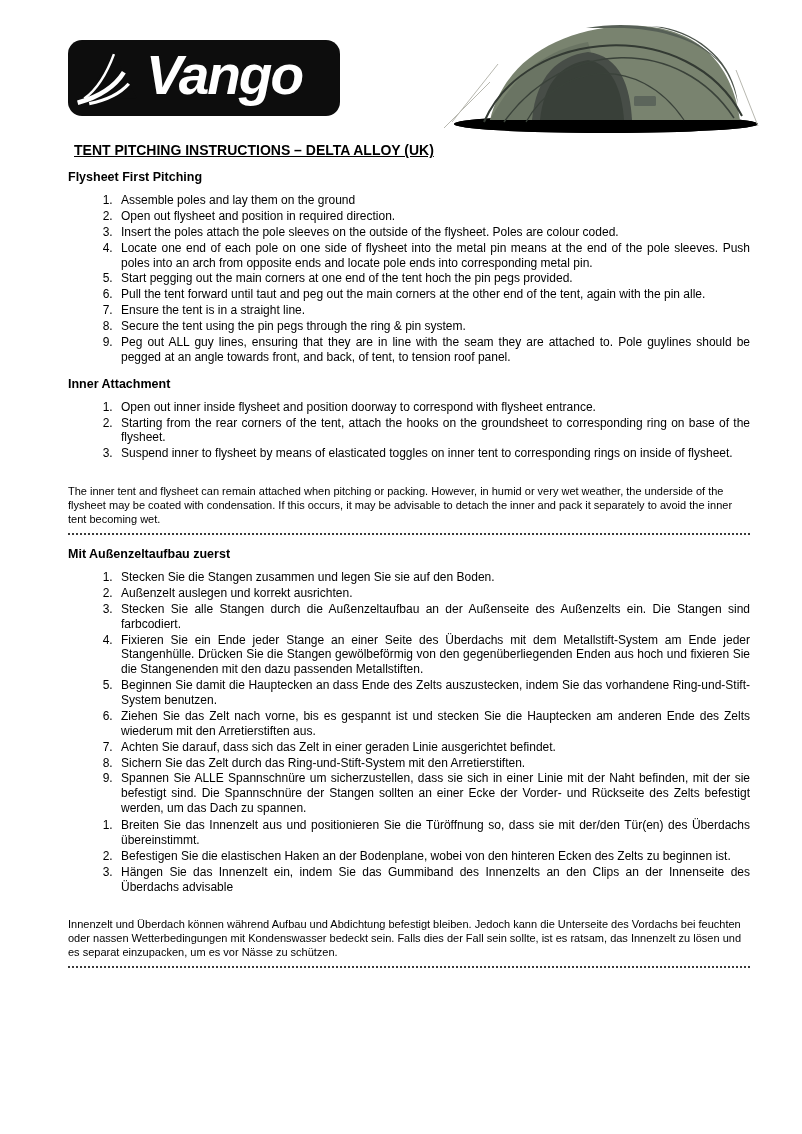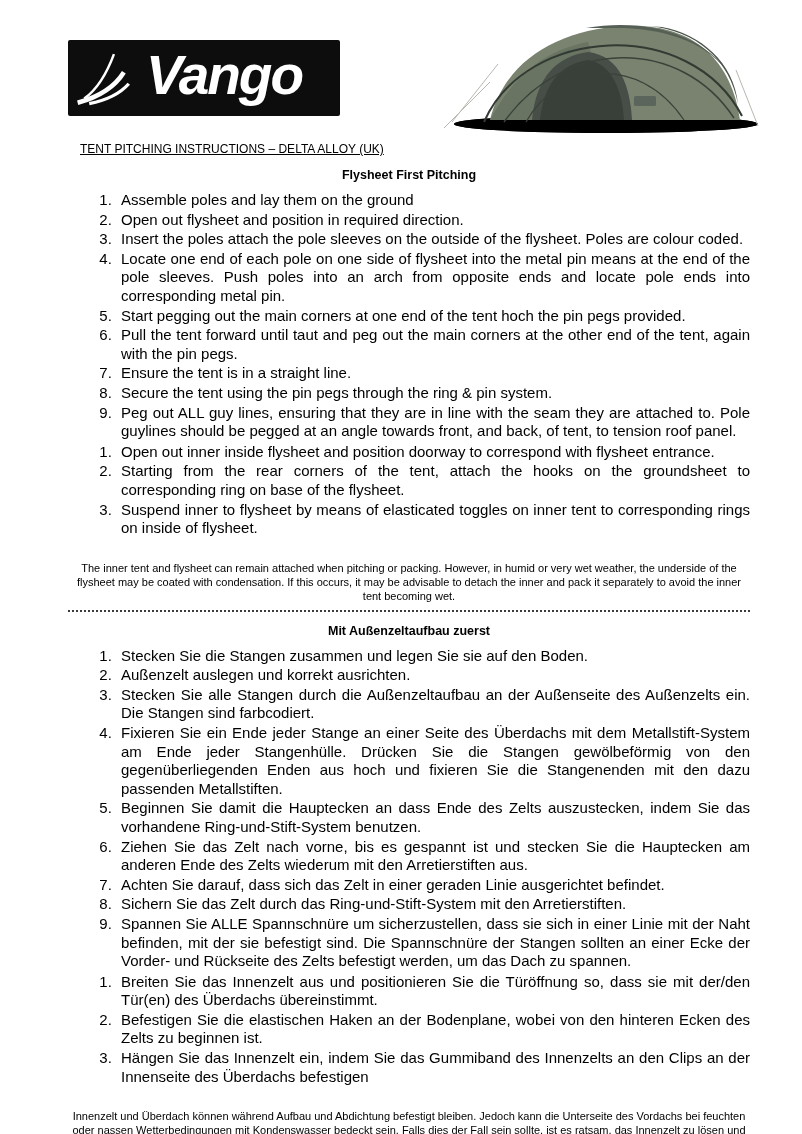--- a/index.html
+++ b/index.html
@@ -8,44 +8,44 @@
     width:802px; height:1134px;
     font-family:"Liberation Sans", sans-serif;
     color:#000; position:relative; overflow:hidden;
   }
   .page { position:absolute; inset:0; }
 
   
   .header { position:relative; height:130px; }
   .logo {
     position:absolute; left:68px; top:40px; width:272px; height:76px;
-    background:#0d0d0d; border-radius:2px;
+    background:#0d0d0d; border-radius:14px;
     display:flex; align-items:center; gap:4px; padding:4px 12px 4px 8px;
   }
   .logo svg { flex:0 0 auto; }
   .logo-text {
     color:#fff; font-size:55px; font-weight:bold; font-style:italic;
     letter-spacing:-2px; line-height:1; padding-bottom:6px;
   }
   .tent-photo { position:absolute; left:438px; top:4px; width:324px; height:134px; }
 
   
   .content { padding:0 52px 0 68px; }
   .doc-title {
-    font-size:12px; font-weight:normal; text-decoration:underline;
-    margin:12px 12px 10px;
+    font-size:14px; font-weight:bold; text-decoration:underline;
+    margin:12px 6px 10px;
   }
-  .section-heading { font-size:12.5px; font-weight:bold; margin:12px 0 9px;text-align:center; }
+  .section-heading { font-size:12.5px; font-weight:bold; margin:12px 0 9px; }
   ol.steps {
     margin:2px 0 2px; padding-left:48px;
-    font-size:15px; line-height:1.24;
+    font-size:12px; line-height:1.24;
   }
   ol.steps li { padding-left:5px; margin-bottom:1px; text-align:justify; }
   p.note {
-    font-size:11px; line-height:1.27; text-align:center;
+    font-size:11px; line-height:1.27; text-align:left;
     margin:24px 0 6px;
   }
   .dotted-sep { border-bottom:2px dotted #3a3a3a; height:1px; margin:4px 0 8px; }
 </style>
 </head>
 <body>
 
 <div class="page">
 
   <div class="header">
@@ -91,26 +91,27 @@
 
     <h1 class="doc-title">TENT PITCHING INSTRUCTIONS – DELTA ALLOY (UK)</h1>
 
     <h2 class="section-heading">Flysheet First Pitching</h2>
     <ol class="steps">
         <li>Assemble poles and lay them on the ground</li>
         <li>Open out flysheet and position in required direction.</li>
         <li>Insert the poles attach the pole sleeves on the outside of the flysheet. Poles are colour coded.</li>
         <li>Locate one end of each pole on one side of flysheet into the metal pin means at the end of the pole sleeves.  Push poles into an arch from opposite ends and locate pole ends into corresponding metal pin.</li>
         <li>Start pegging out the main corners at one end of the tent hoch the pin pegs provided.</li>
-        <li>Pull the tent forward until taut and peg out the main corners at the other end of the tent, again with the pin pegs.</li>
+        <li>Pull the tent forward until taut and peg out the main corners at the other end of the tent, again with the pin alle.</li>
         <li>Ensure the tent is in a straight line.</li>
         <li>Secure the tent using the pin pegs through the ring &amp; pin system.</li>
         <li>Peg out ALL guy lines, ensuring that they are in line with the seam they are attached to. Pole guylines should be pegged at an angle towards front, and back, of tent, to tension roof panel.</li>
       </ol>
 
+    <h2 class="section-heading">Inner Attachment</h2>
     <ol class="steps">
         <li>Open out inner inside flysheet and position doorway to correspond with flysheet entrance.</li>
         <li>Starting from the rear corners of the tent, attach the hooks on the groundsheet to corresponding ring on base of the flysheet.</li>
         <li>Suspend inner to flysheet by means of elasticated toggles on inner tent to corresponding rings on inside of flysheet.</li>
       </ol>
 
     <p class="note">The inner tent and flysheet can remain attached when pitching or packing.  However, in humid or very wet weather, the underside of the flysheet may be coated with condensation.  If this occurs, it may be advisable to detach the inner and pack it separately to avoid the inner tent becoming wet.</p>
 
     <div class="dotted-sep"></div>
 
@@ -124,21 +125,21 @@
         <li>Beginnen Sie damit die Hauptecken an dass Ende des Zelts auszustecken, indem Sie das vorhandene Ring-und-Stift-System benutzen.</li>
         <li>Ziehen Sie das Zelt nach vorne, bis es gespannt ist und stecken Sie die Hauptecken am anderen Ende des Zelts wiederum mit den Arretierstiften aus.</li>
         <li>Achten Sie darauf, dass sich das Zelt in einer geraden Linie ausgerichtet befindet.</li>
         <li>Sichern Sie das Zelt durch das Ring-und-Stift-System mit den Arretierstiften.</li>
         <li>Spannen Sie ALLE Spannschnüre um sicherzustellen, dass sie sich in einer Linie mit der Naht befinden, mit der sie befestigt sind. Die Spannschnüre der Stangen sollten an einer Ecke der Vorder- und Rückseite des Zelts befestigt werden, um das Dach zu spannen.</li>
       </ol>
 
     <ol class="steps">
         <li>Breiten Sie das Innenzelt aus und positionieren Sie die Türöffnung so, dass sie mit der/den Tür(en) des Überdachs übereinstimmt.</li>
         <li>Befestigen Sie die elastischen Haken an der Bodenplane, wobei von den hinteren Ecken des Zelts zu beginnen ist.</li>
-        <li>Hängen Sie das Innenzelt ein, indem Sie das Gummiband des Innenzelts an den Clips an der Innenseite des Überdachs befestigen</li>
+        <li>Hängen Sie das Innenzelt ein, indem Sie das Gummiband des Innenzelts an den Clips an der Innenseite des Überdachs advisable</li>
       </ol>
 
     <p class="note">Innenzelt und Überdach können während Aufbau und Abdichtung befestigt bleiben. Jedoch kann die Unterseite des Vordachs bei feuchten oder nassen Wetterbedingungen mit Kondenswasser bedeckt sein. Falls dies der Fall sein sollte, ist es ratsam, das Innenzelt zu lösen und es separat einzupacken, um es vor Nässe zu schützen.</p>
 
     <div class="dotted-sep"></div>
 
   </div>
 </div>
 
 </body></html>

